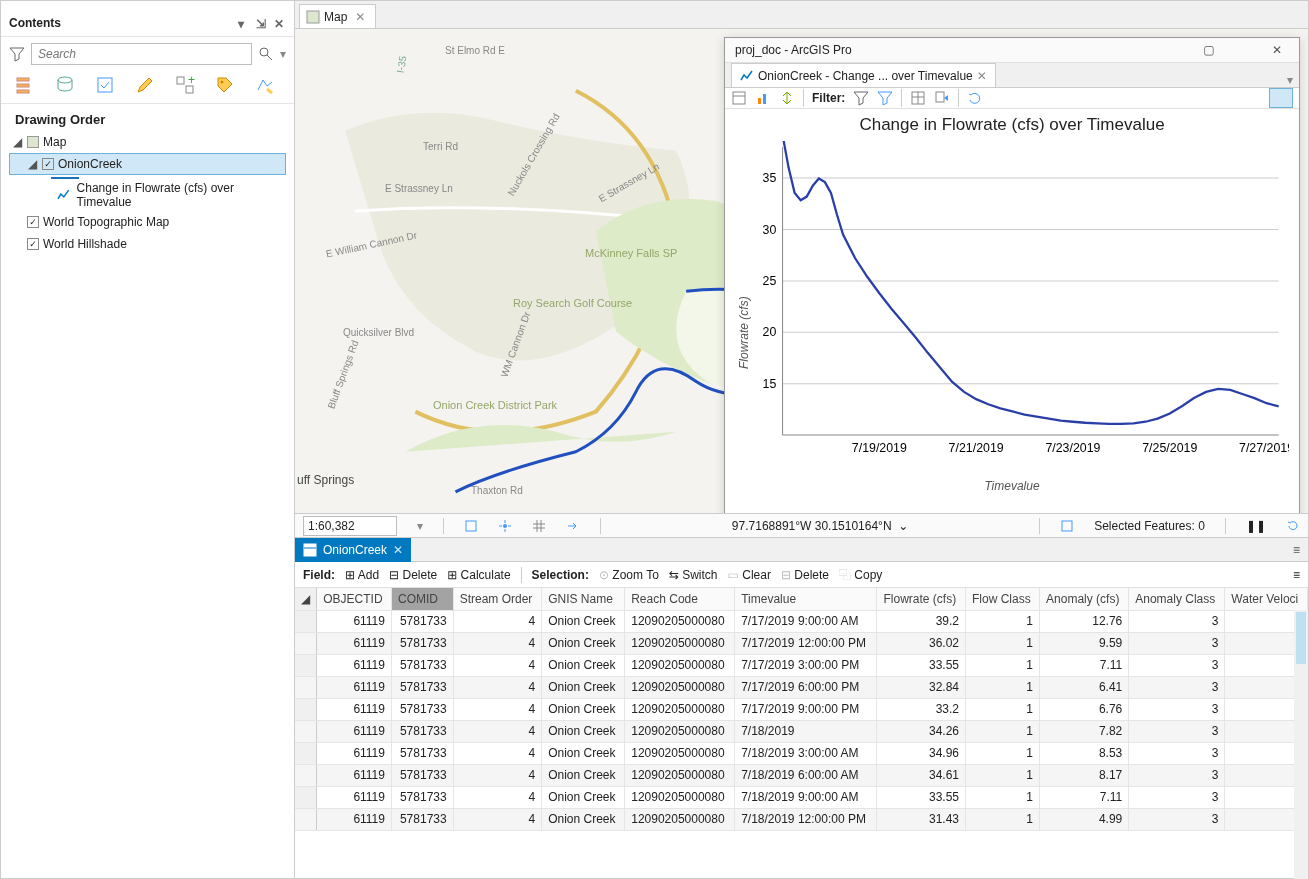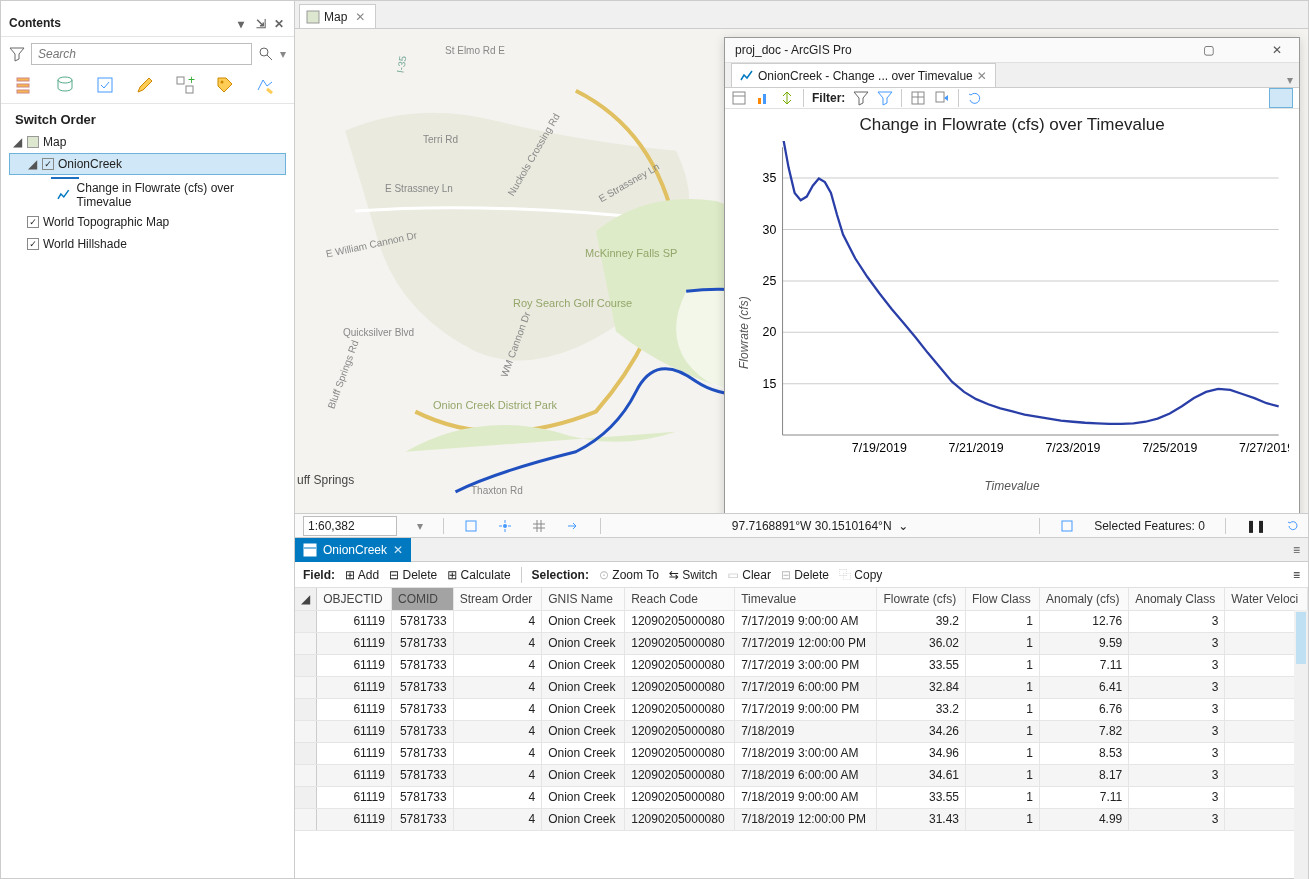--- a/index.html
+++ b/index.html
@@ -121,21 +121,21 @@
         </svg>
       <svg class="tb-icon" viewBox="0 0 20 20">
           <path d="M3 3h8l6 6-8 8-6-6z" fill="#fc5" stroke="#c80"></path>
           <circle cx="7" cy="7" r="1.5" fill="#c80"></circle>
         </svg>
       <svg class="tb-icon" viewBox="0 0 20 20">
           <path d="M3 15l5-10 4 6 5-4" fill="none" stroke="#49f"></path>
           <path d="M12 14l5 4" stroke="#fc5" stroke-width="3"></path>
         </svg>
     </div>
-    <div class="section-h">Switch Order</div>
+    <div class="section-h">Drawing Order</div>
     <div class="tree">
       <div class="tree-row l1">
         <span class="caret">◢</span>
         <span class="layer-sq"></span>
         <span>Map</span>
       </div>
       <div class="tree-row l2 selected">
         <span class="caret">◢</span>
         <span class="chk">✓</span>
         <span>OnionCreek</span>
@@ -175,21 +175,21 @@
         <path d="M50 100 Q120 70 200 90 T380 120 Q420 200 340 280 Q250 350 180 320 Q100 280 80 200 Z" fill="#eaeadf"></path>
         <path d="M280 60 Q360 100 380 200 Q370 300 300 380 Q200 420 120 380" stroke="#e0c060" stroke-width="4" fill="none"></path>
         <path d="M60 180 Q200 170 380 190" stroke="#fff" stroke-width="3" fill="none"></path>
         <path d="M320 240 Q360 250 420 230 Q480 210 540 230" stroke="#fff" stroke-width="3" fill="none"></path>
         <path d="M300 200 Q350 160 420 170 Q500 200 560 230 Q610 280 560 330 Q500 370 440 360 Q370 340 320 300" fill="#deebc8"></path>
         <path d="M390 260 Q470 250 520 290 Q530 330 480 360 Q420 370 390 330 Q370 300 390 260" fill="#fff" opacity=".6"></path>
         <path d="M110 420 Q180 380 260 400 Q320 420 380 400" fill="#deebc8"></path>
         <path d="M390 260 Q470 250 524 288 Q540 330 480 360 Q430 370 400 350 Q360 320 340 360 Q320 400 280 420 Q200 440 160 460" stroke="#2050c0" stroke-width="3" fill="none"></path>
       </svg>
       <span class="map-label" style="left:150px;top:16px;">St Elmo Rd E</span>
-      <span class="map-label" style="left:128px;top:105px;">Terri Rd</span>
+      <span class="map-label" style="left:128px;top:112px;">Terri Rd</span>
       <span class="map-label" style="left:90px;top:154px;">E Strassney Ln</span>
       <span class="map-label" style="left:300px;top:148px;transform:rotate(-30deg);">E Strassney Ln</span>
       <span class="map-label" style="left:192px;top:120px;transform:rotate(-60deg);">Nuckols Crossing Rd</span>
       <span class="map-label" style="left:30px;top:210px;transform:rotate(-12deg);">E William Cannon Dr</span>
       <span class="map-label pk" style="left:290px;top:218px;text-align:center;">McKinney Falls SP</span>
       <span class="map-label pk" style="left:218px;top:268px;text-align:center;">Roy Search Golf Course</span>
       <span class="map-label" style="left:186px;top:310px;transform:rotate(-70deg);">WM Cannon Dr</span>
       <span class="map-label" style="left:48px;top:298px;">Quicksilver Blvd</span>
       <span class="map-label pk" style="left:138px;top:370px;">Onion Creek District Park</span>
       <span class="map-label" style="left:12px;top:340px;transform:rotate(-70deg);">Bluff Springs Rd</span>

